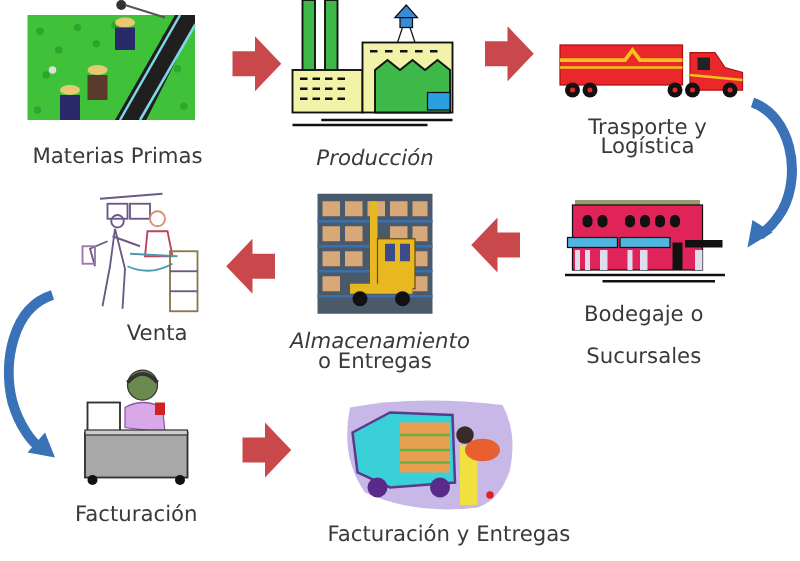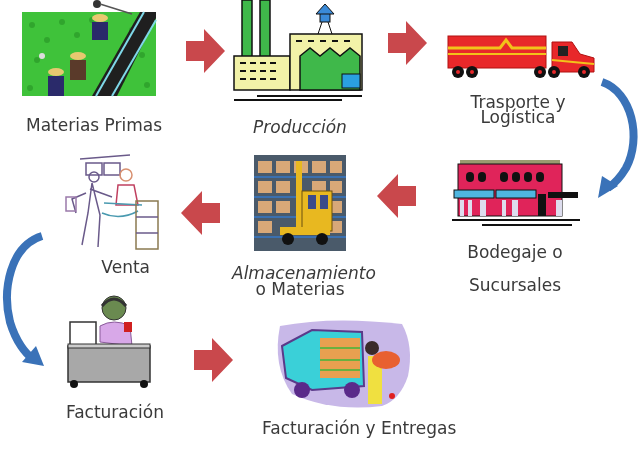--- a/index.html
+++ b/index.html
@@ -180,21 +180,21 @@
   <rect x="48" y="36" width="30" height="40" fill="#e8b820" stroke="#6a5010"></rect>
   <rect x="54" y="40" width="8" height="14" fill="#3a4a8a"></rect>
     <rect x="66" y="40" width="8" height="14" fill="#3a4a8a"></rect>
   <rect x="26" y="72" width="50" height="8" fill="#e8b820"></rect>
   <g fill="#111">
       <circle cx="34" cy="84" r="6"></circle>
       <circle cx="68" cy="84" r="6"></circle>
     </g>
 </svg>
 <div class="label" style="left:232px;top:266px;width:120px;font-style:italic;">Almacenamiento</div>
-<div class="label" style="left:240px;top:282px;width:120px;">o Materias</div>
+<div class="label" style="left:240px;top:282px;width:120px;">o Entregas</div>
 
 <svg style="left:180px;top:190px;" width="44" height="46" viewBox="0 0 44 46">
   <polygon points="40,13 22,13 22,1 1,23 22,45 22,33 40,33" fill="#c9484c"></polygon>
 </svg>
 
 <svg style="left:64px;top:153px;" width="96" height="100" viewBox="0 0 96 100">
   <g fill="none" stroke="#6a5a8a" stroke-width="1.5">
     <polyline points="16,6 66,2"></polyline>
     <rect x="22" y="10" width="16" height="12"></rect>
       <rect x="40" y="10" width="16" height="12"></rect>
@@ -222,21 +222,21 @@
   <path d="M36,50 L36,34 Q50,26 66,34 L68,54 Z" fill="#d8a8e8" stroke="#8a5a9a"></path>
   <rect x="60" y="30" width="8" height="10" fill="#d02020"></rect>
   <rect x="6" y="30" width="26" height="24" fill="#ffffff" stroke="#333" stroke-width="1.5"></rect>
   <rect x="4" y="54" width="82" height="36" fill="#a8a8a8" stroke="#333" stroke-width="1.5"></rect>
   <rect x="4" y="52" width="82" height="4" fill="#ccc" stroke="#333"></rect>
   <g fill="#111">
       <circle cx="10" cy="92" r="4"></circle>
       <circle cx="80" cy="92" r="4"></circle>
     </g>
 </svg>
-<div class="label" style="left:54px;top:405px;width:110px;text-align:right;">Facturación</div>
+<div class="label" style="left:54px;top:405px;width:110px;">Facturación</div>
 
 <svg style="left:190px;top:337px;" width="44" height="46" viewBox="0 0 44 46">
   <polygon points="4,13 22,13 22,1 43,23 22,45 22,33 4,33" fill="#c9484c"></polygon>
 </svg>
 
 <svg style="left:272px;top:316px;" width="144" height="96" viewBox="0 0 144 96">
   <path d="M8,10 Q60,0 130,8 Q142,30 136,60 Q128,84 110,90 Q60,96 20,78 Q0,50 8,10 Z" fill="#c8b8e8"></path>
   <path d="M10,30 L40,14 L90,16 L92,70 L40,74 L14,62 Z" fill="#3ad0d8" stroke="#5a3a8a" stroke-width="2"></path>
   <rect x="48" y="22" width="40" height="40" fill="#e8a050"></rect>
   <g stroke="#6ab040" stroke-width="2">

